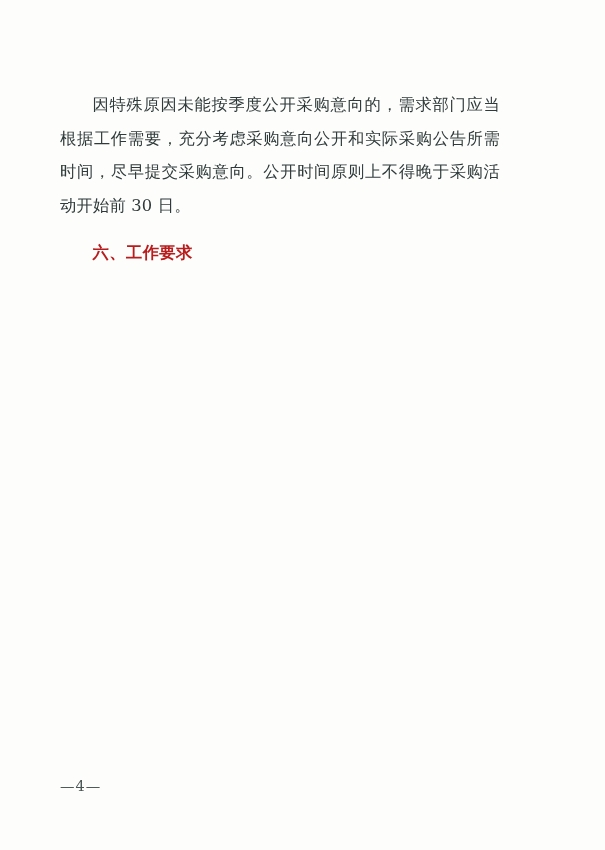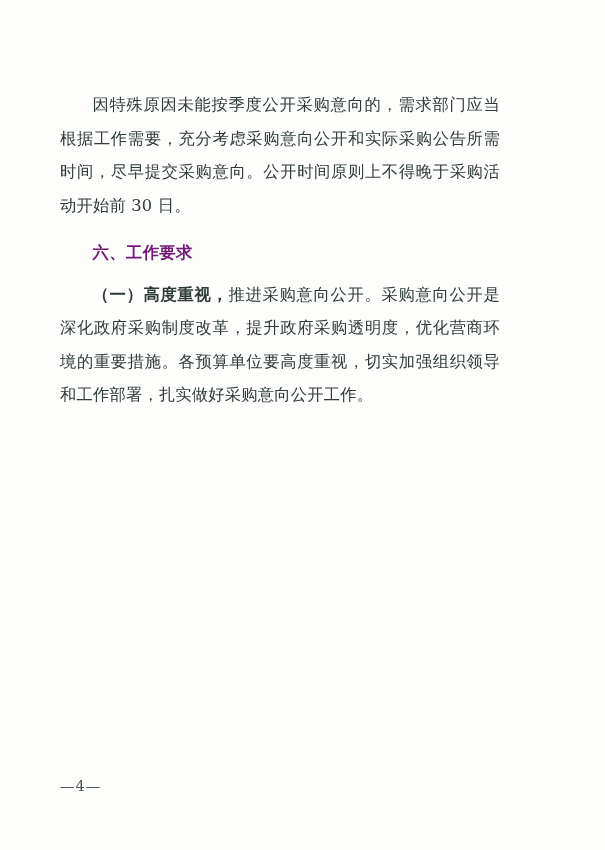--- a/index.html
+++ b/index.html
@@ -38,21 +38,21 @@
     letter-spacing: 0.2px;
     font-family: "DejaVu Serif", "Liberation Serif", serif;
   }
   p.indent {
     text-indent: 2em;
   }
   p.heading {
     margin: 0 0 2px 0;
     font-size: 16.3px;
     line-height: 33.5px;
-    color: #701a75;
+    color: #b91c1c;
     text-indent: 2em;
     font-weight: bold;
     letter-spacing: 0.4px;
   }
   .emph {
     font-weight: bold;
   }
   .spacer-sm {
     height: 6px;
   }
@@ -77,21 +77,20 @@
 
     <div class="spacer-sm"></div>
 
 
     <div class="spacer-sm"></div>
 
     <p class="heading">六、工作要求</p>
 
     <div class="spacer-sm"></div>
 
-    <p class="para indent"><span class="emph">（一）高度重视，</span><span>推进采购意向公开。采购意向公开是深化政府采购制度改革，提升政府采购透明度，优化营商环境的重要措施。各预算单位要高度重视，切实加强组织领导和工作部署，扎实做好采购意向公开工作。</span></p>
 
     <div class="spacer-sm"></div>
 
 
     <div class="spacer-sm"></div>
 
 
   </div>
 
   <div class="page-number">—4—</div>

